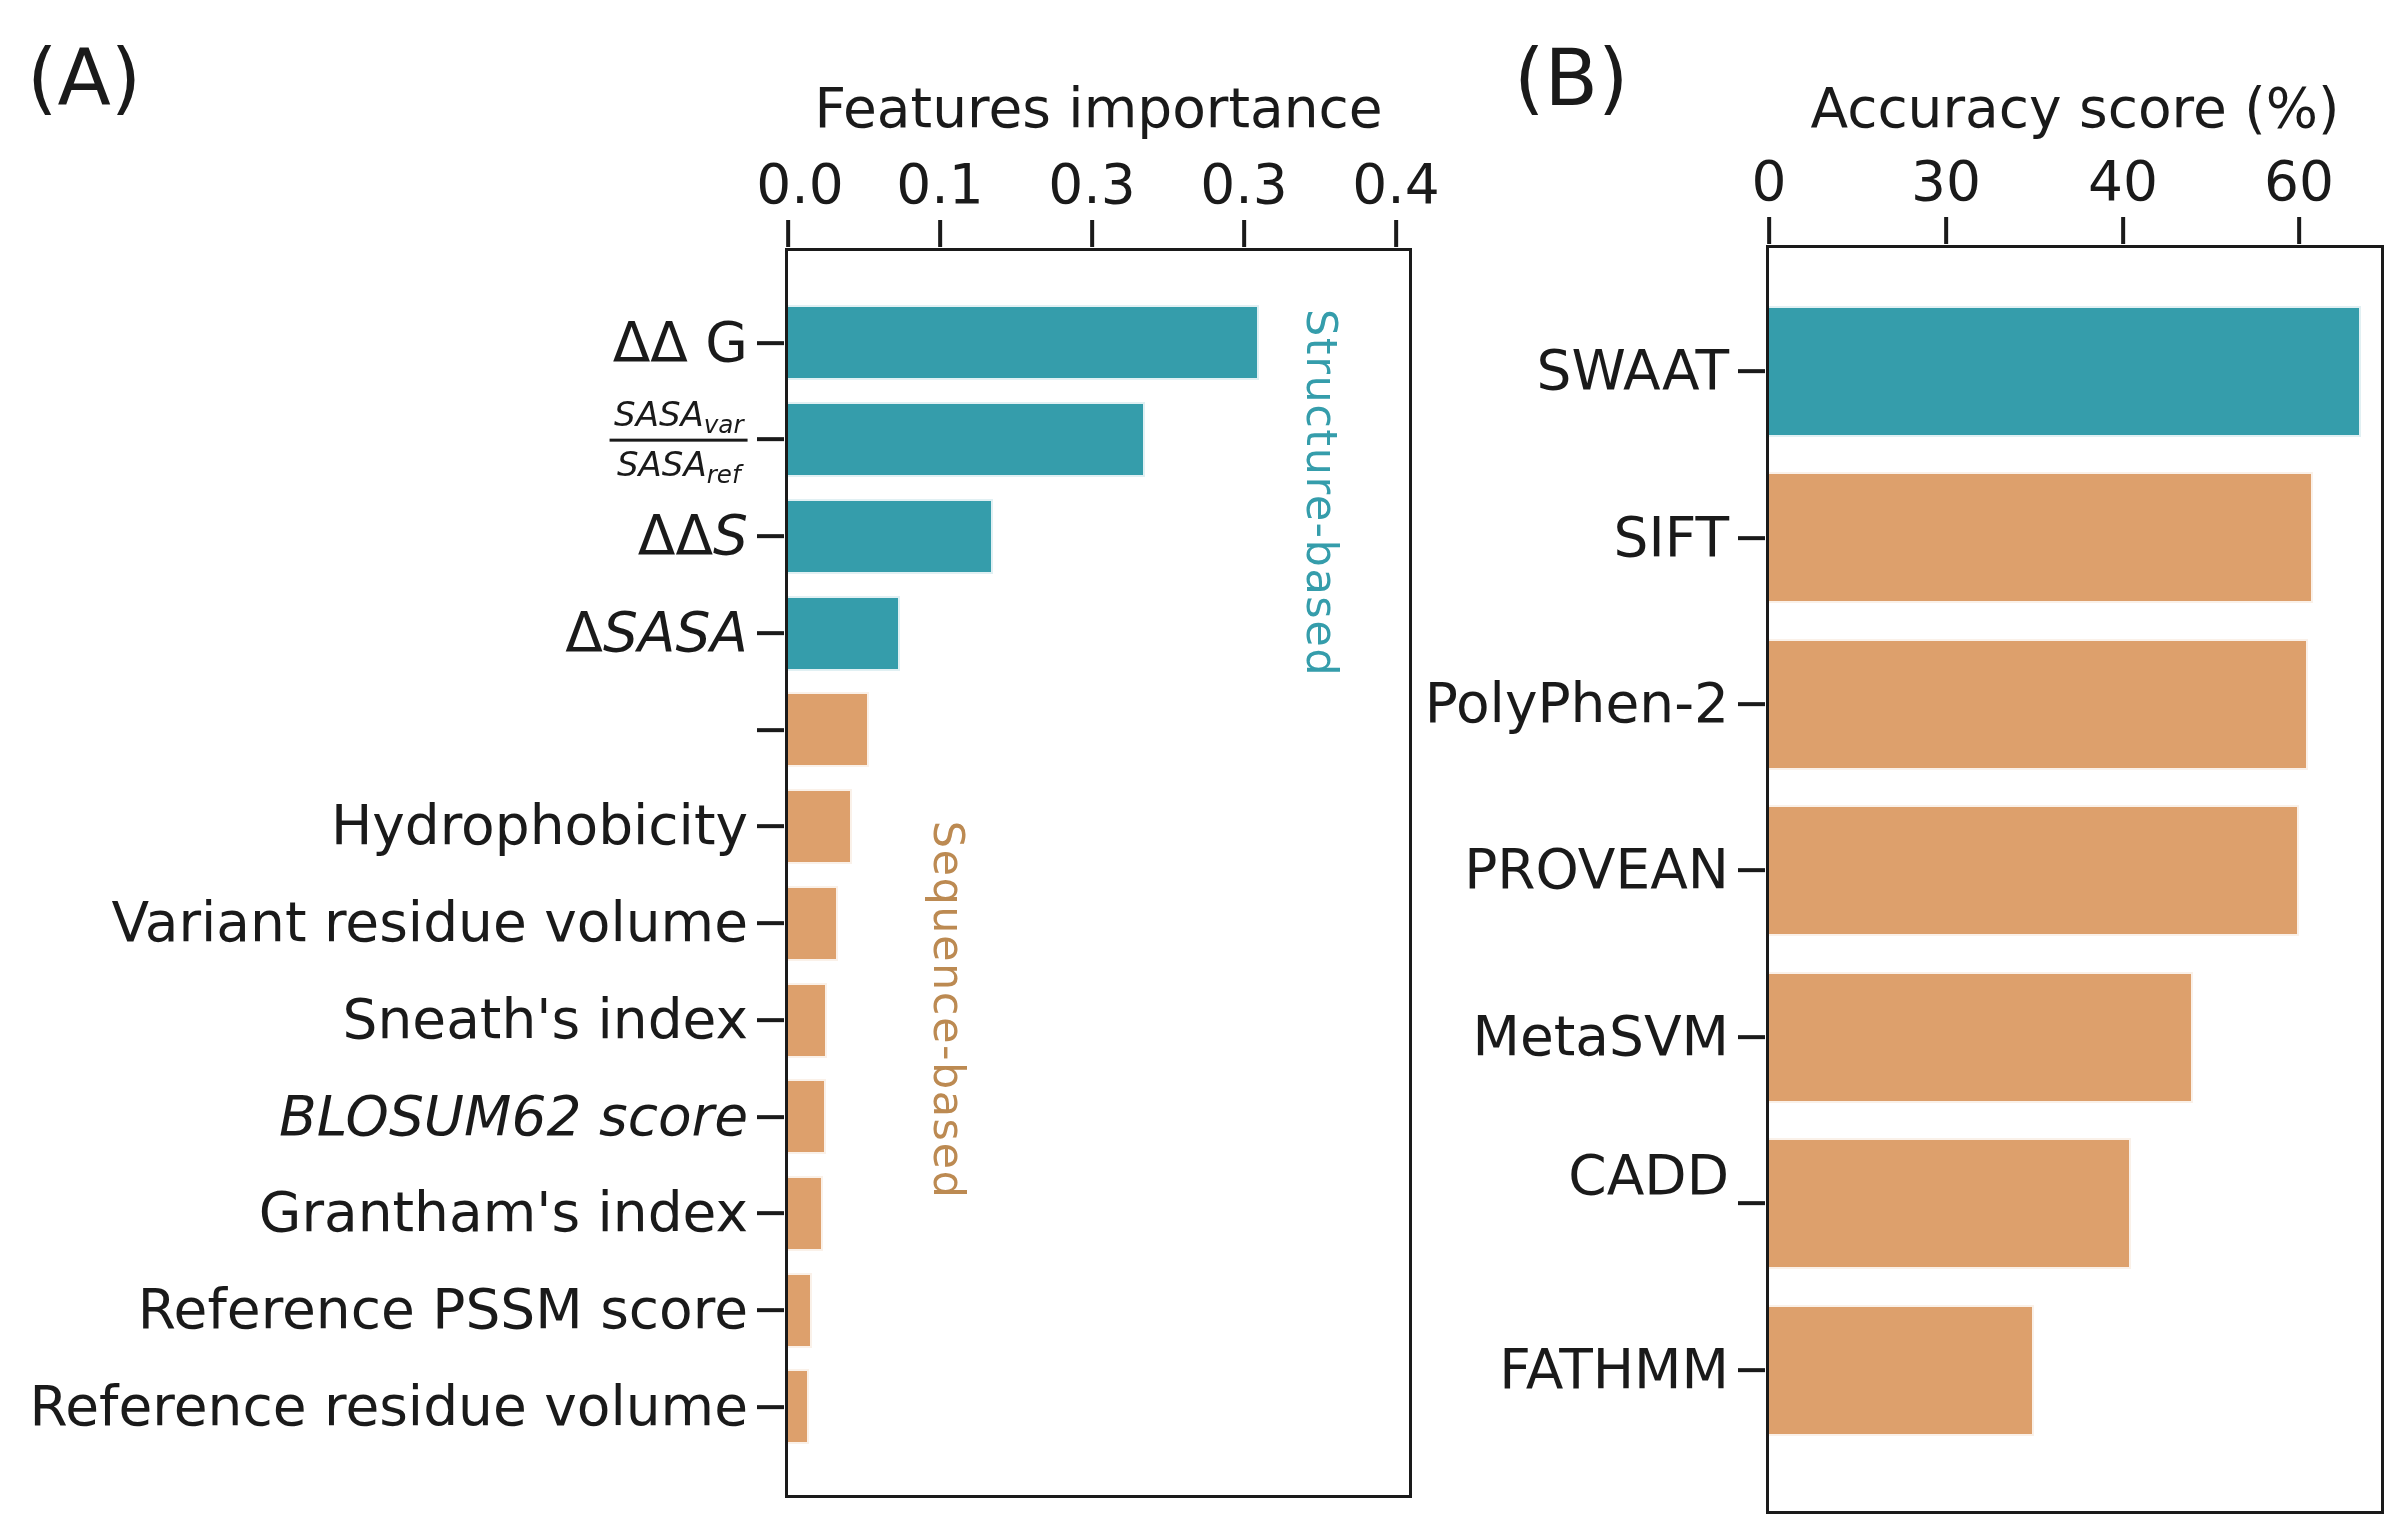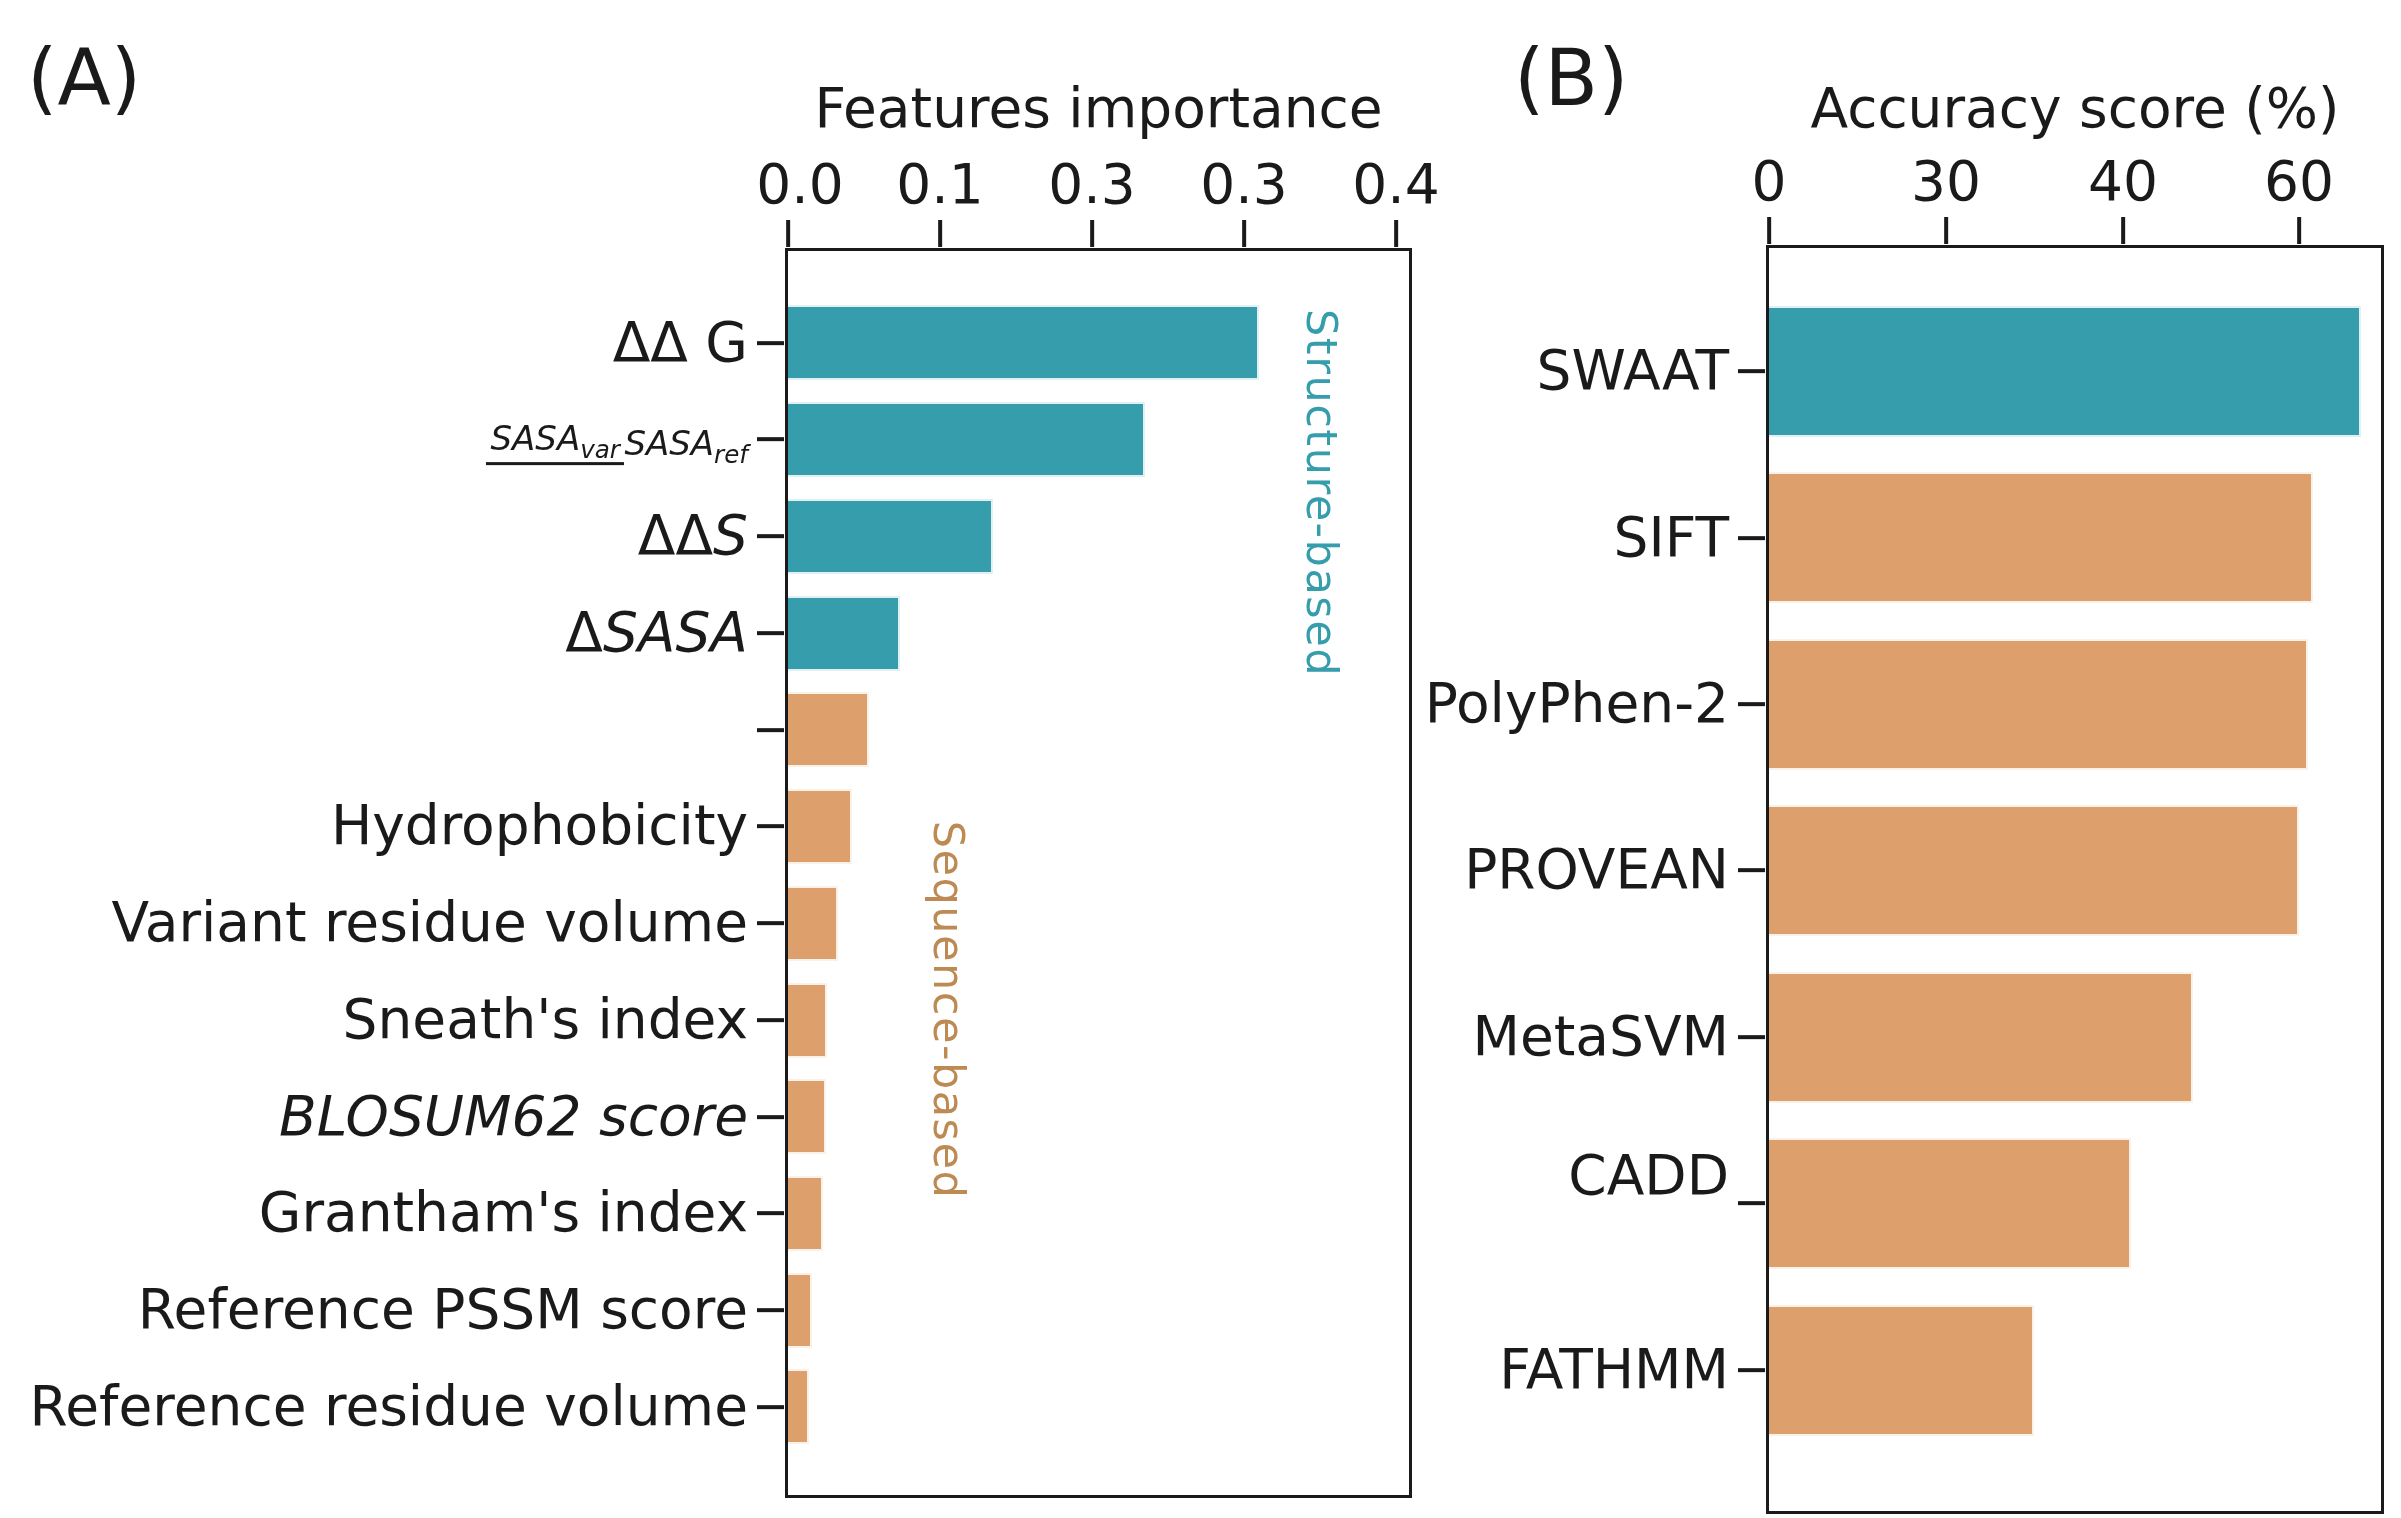--- a/index.html
+++ b/index.html
@@ -82,20 +82,21 @@
     font-size: 55px;
     line-height: 1.05;
     white-space: nowrap;
     text-align: right;
     color: #1a1a1a;
   }
   .row-label .it { font-style: italic; }
 
   .frac {
     display: inline-flex;
+    flex-direction: column;
     align-items: center;
     font-style: italic;
     font-size: 34px;
     line-height: 1.15;
     vertical-align: middle;
   }
   .frac .top { border-bottom: 3px solid #1a1a1a; padding: 0 4.5px 4.5px 4.5px; }
   .frac .bot { padding-top: 3px; }
   .frac sub { font-size: 24.6px; line-height: 0; }
 

